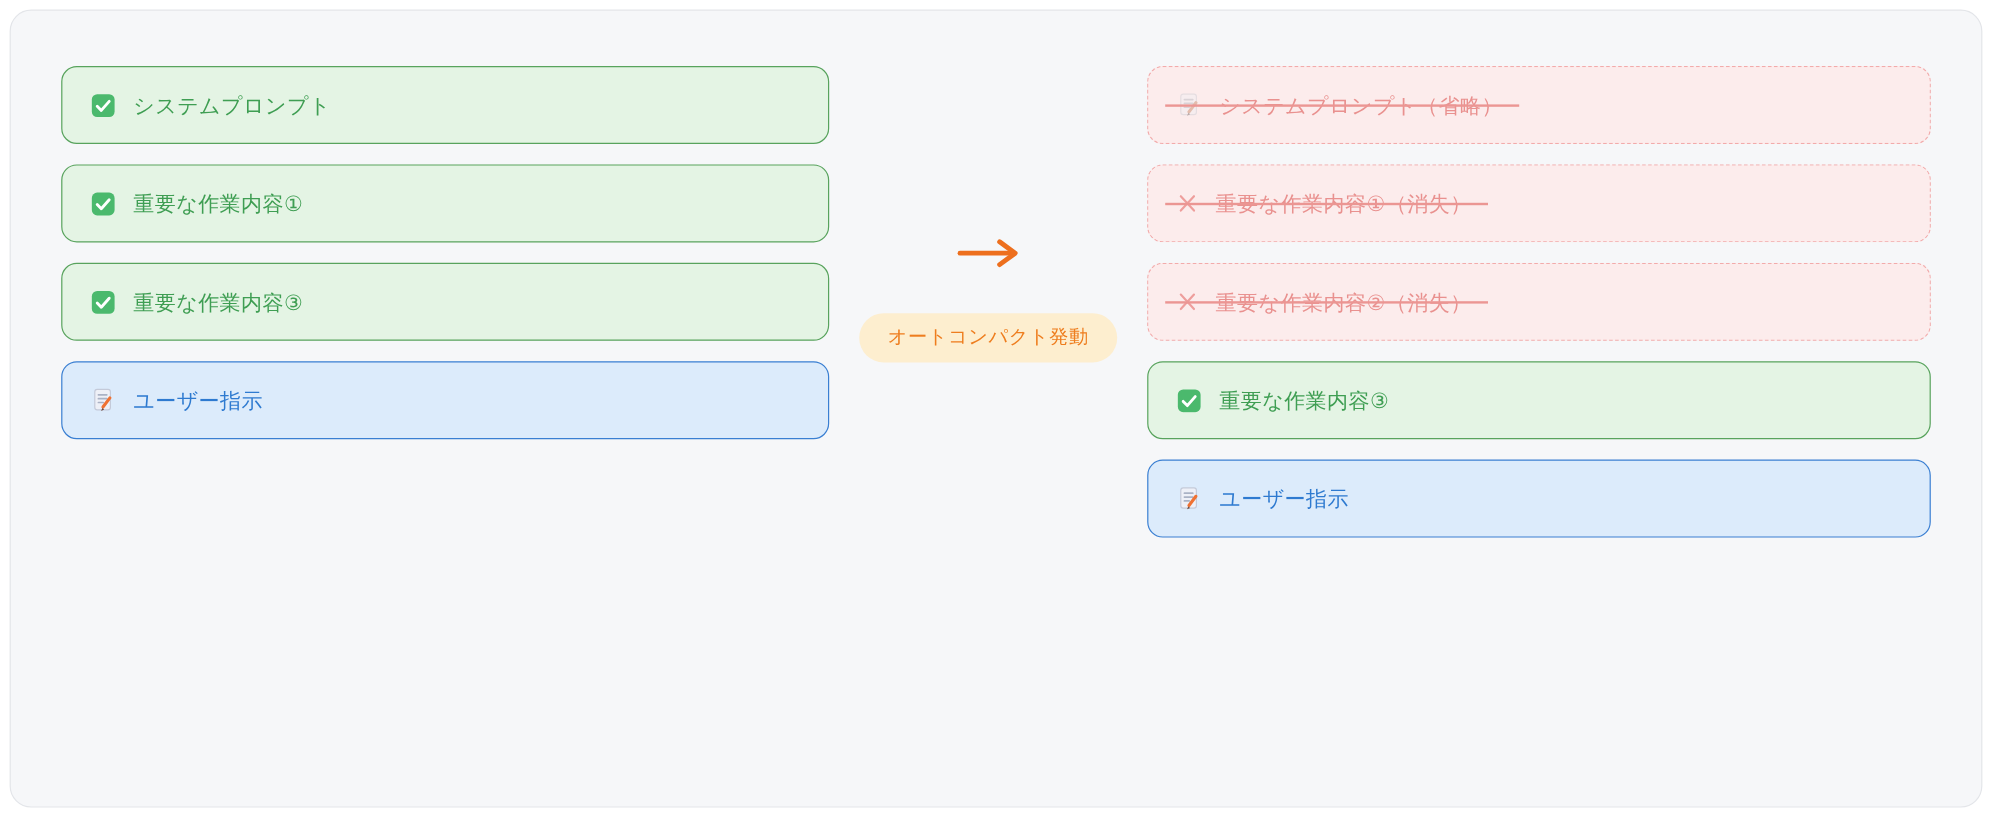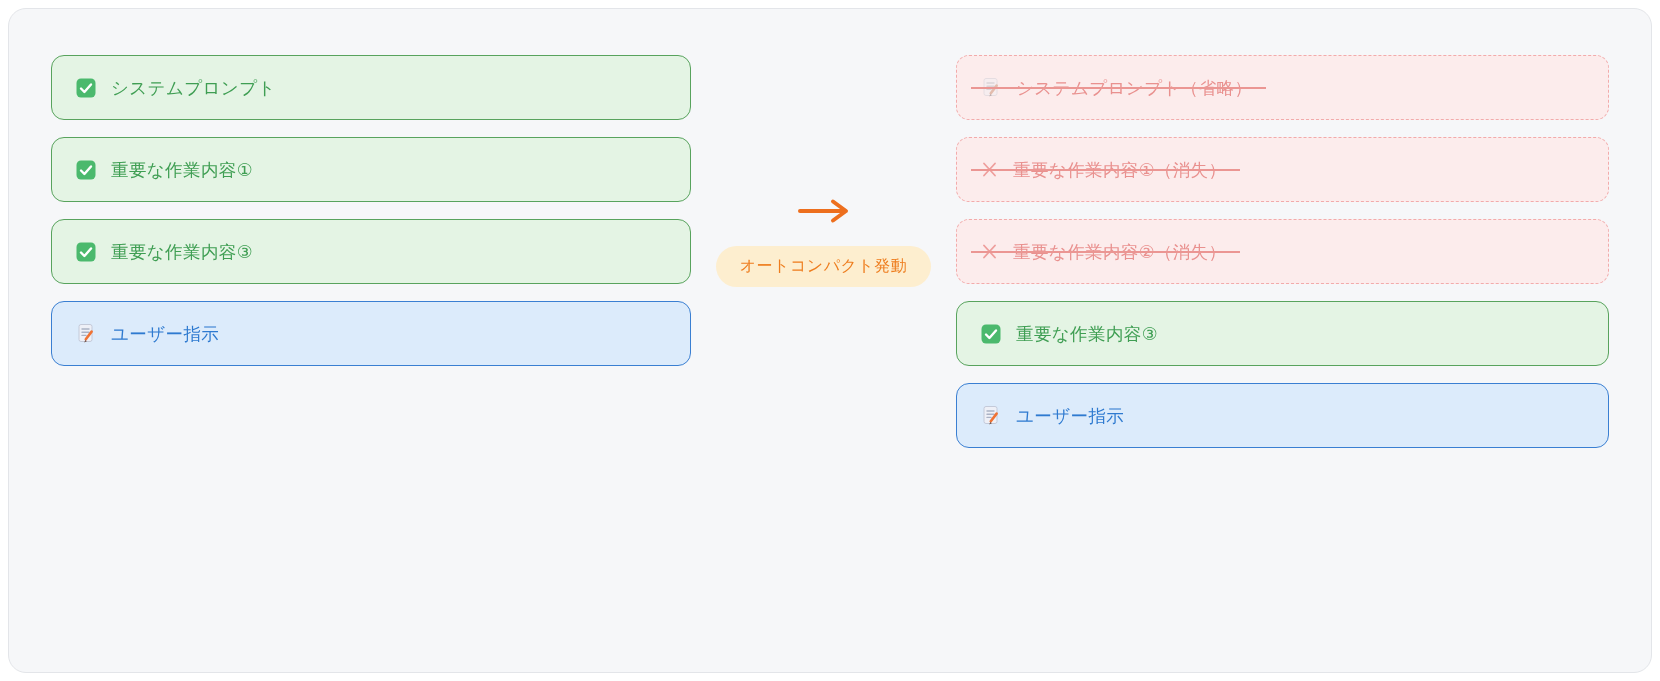--- a/index.html
+++ b/index.html
@@ -64,21 +64,21 @@
   .strike { position:relative; display:flex; align-items:center; }
   .strike::after {
     content:"";
     position:absolute; top:50%; left:-10px; right:-14px;
     height:2px; background:#eb9693;
     transform:translateY(-1px);
   }
 
   .arrow-wrap { display:flex; }
   .pill {
-    margin-top:21px;
+    margin-top:36px;
     background:#fdeecf;
     color:#ee7d1e;
     font-size:16px;
     font-weight:500;
     letter-spacing:0.5px;
     padding:10px 24px;
     border-radius:999px;
     white-space:nowrap;
   }
 

